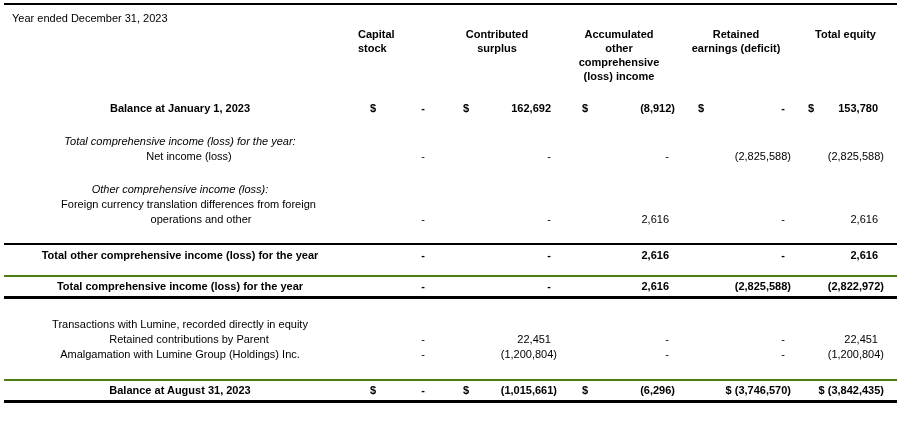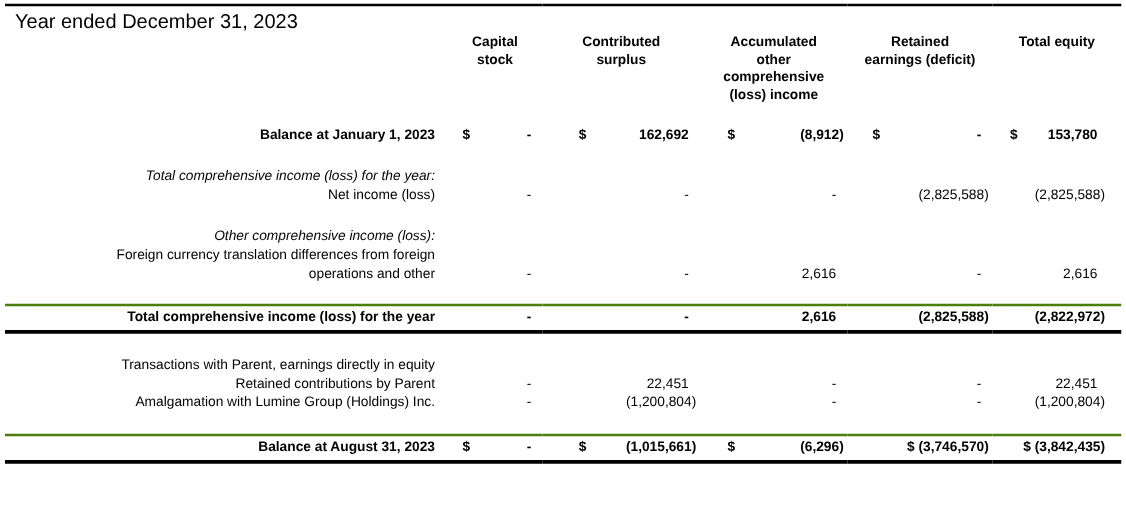--- a/index.html
+++ b/index.html
@@ -19,31 +19,31 @@
   
   thead th {
     border-top:2px solid #000;
     vertical-align:top;
     font-size:11px; font-weight:bold; line-height:14px;
     white-space:pre-line;
     padding:22px 0 18px 0;
   }
   thead th.lbl {
     text-align:left; font-weight:normal; white-space:normal;
-    padding:6px 0 0 8px; font-size:16px;
-  }
-  thead th.h-c2 { text-align:center; padding-left:10px; }
+    padding:6px 0 0 8px; font-size:11px;
+  }
+  thead th.h-c2 { text-align:left; padding-left:10px; }
 
   
   tbody td {
     font-size:11px; line-height:15px;
     vertical-align:bottom; padding:0;
     text-align:right;
   }
-  td.label { text-align:right; padding-left:8px; white-space:pre-line; }
+  td.label { text-align:center; padding-left:8px; white-space:pre-line; }
   tr.ind1 td.label { padding-left:26px; }
   tr.hang td.label { padding-left:50px; text-indent:-25px;margin-top:41px; }
 
   .c2 { padding-left:22px; padding-right:9px; }
   .c3 { padding-left:29px; padding-right:9px; }
   .c4 { padding-left:22px; padding-right:9px; }
   .c5 { padding-left:20px; padding-right:9px; }
   .c6 { padding-left:14px; padding-right:19px; }
   .c2.paren, .c3.paren, .c4.paren, .c5.paren { padding-right:3px; }
   .c6.paren { padding-right:13px; }
@@ -159,33 +159,41 @@
 operations and other</td>
           <td class="c2">-</td>
           <td class="c3">-</td>
           <td class="c4">2,616</td>
           <td class="c5">-</td>
           <td class="c6">2,616</td>
         </tr>
         <tr class="spacer">
           <td colspan="6" style="height: 16px;"></td>
         </tr>
+        <tr class="bold rule-top gap-below">
+          <td class="label">Total other comprehensive income (loss) for the year</td>
+          <td class="c2">-</td>
+          <td class="c3">-</td>
+          <td class="c4">2,616</td>
+          <td class="c5">-</td>
+          <td class="c6">2,616</td>
+        </tr>
         <tr class="bold rule-both">
           <td class="label">Total comprehensive income (loss) for the year</td>
           <td class="c2">-</td>
           <td class="c3">-</td>
           <td class="c4">2,616</td>
           <td class="c5 paren">(2,825,588)</td>
           <td class="c6 paren">(2,822,972)</td>
         </tr>
         <tr class="spacer">
           <td colspan="6" style="height: 18px;"></td>
         </tr>
         <tr class="">
-          <td class="label">Transactions with Parent, earnings directly in equity</td>
+          <td class="label">Transactions with Lumine, recorded directly in equity</td>
           <td class="c2"></td>
           <td class="c3"></td>
           <td class="c4"></td>
           <td class="c5"></td>
           <td class="c6"></td>
         </tr>
         <tr class="ind1">
           <td class="label">Retained contributions by Parent</td>
           <td class="c2">-</td>
           <td class="c3">22,451</td>

